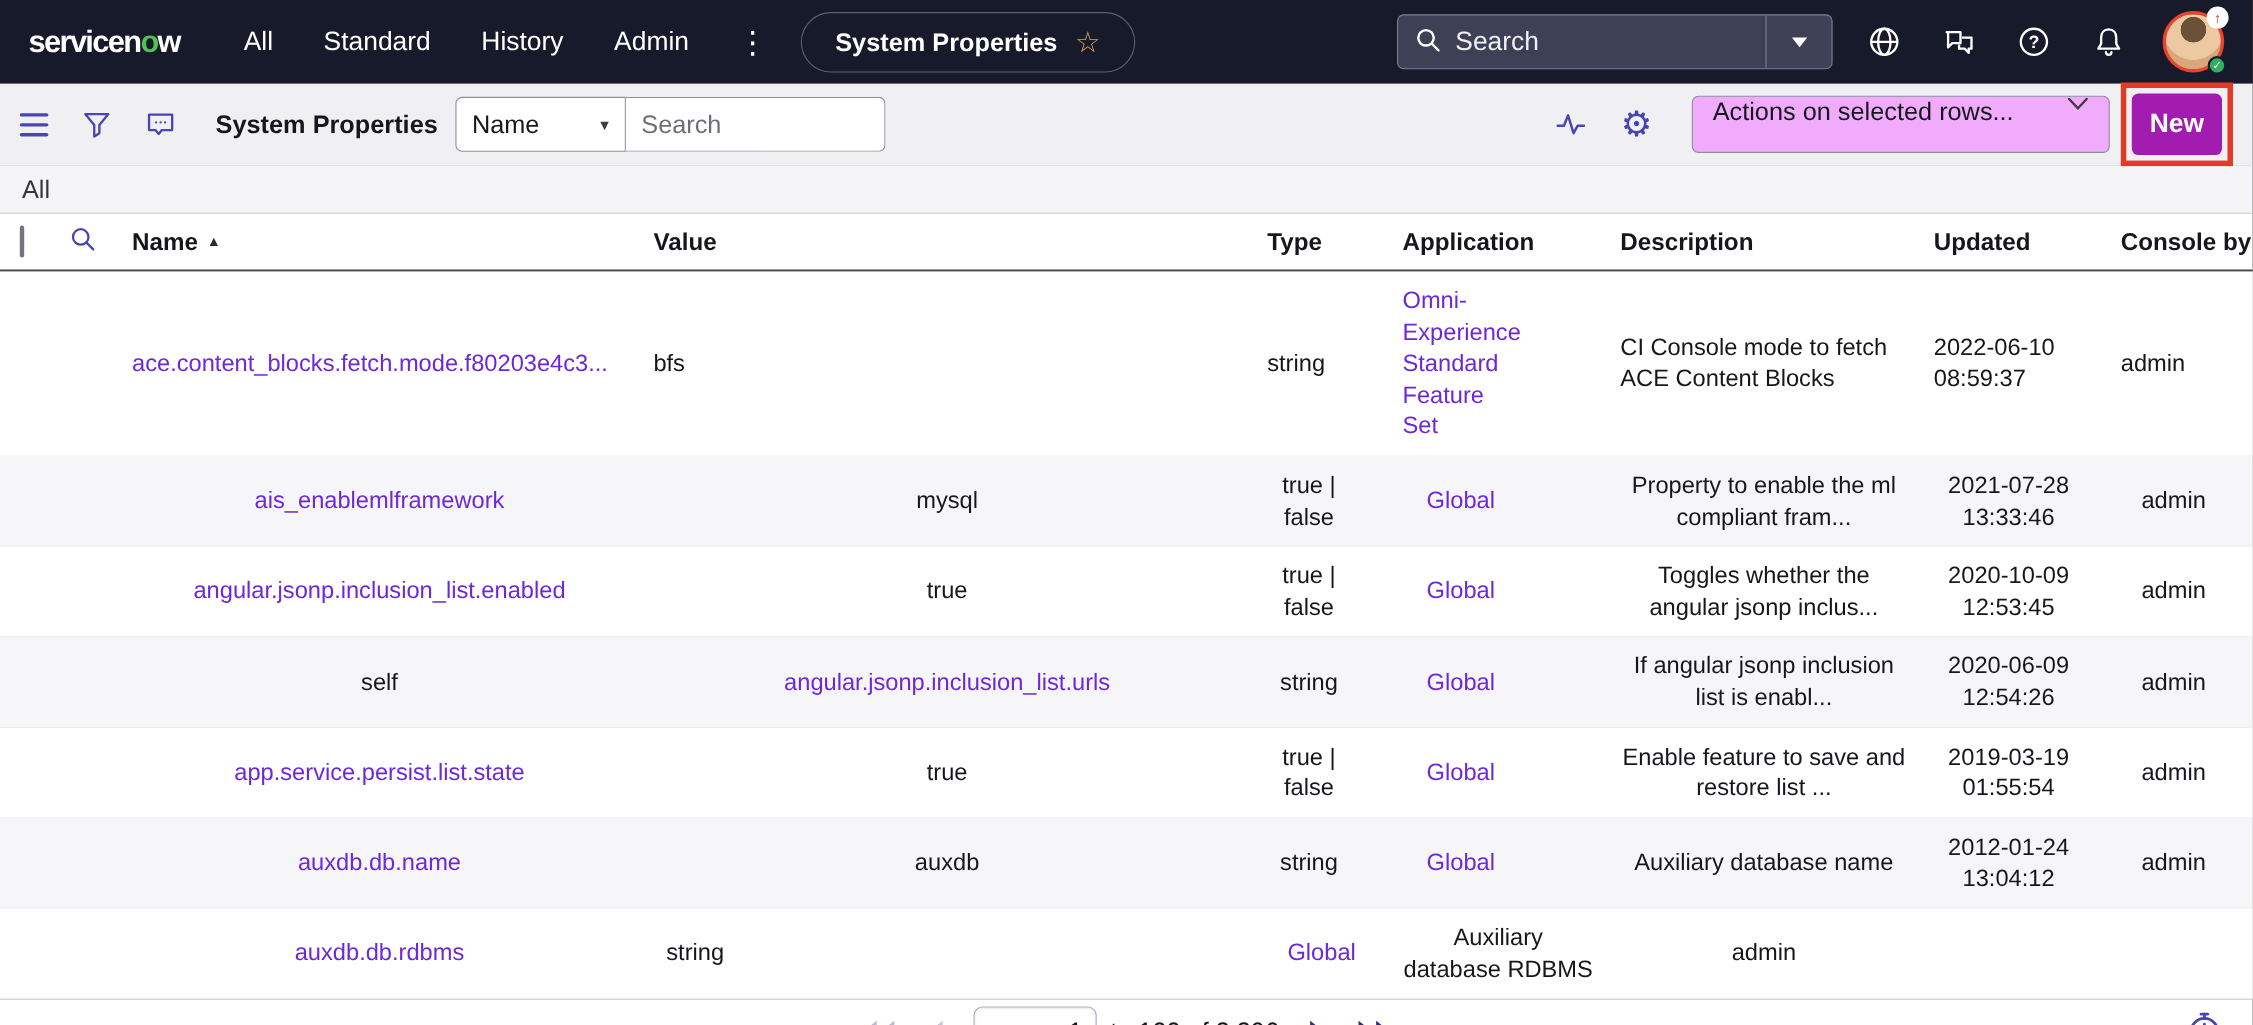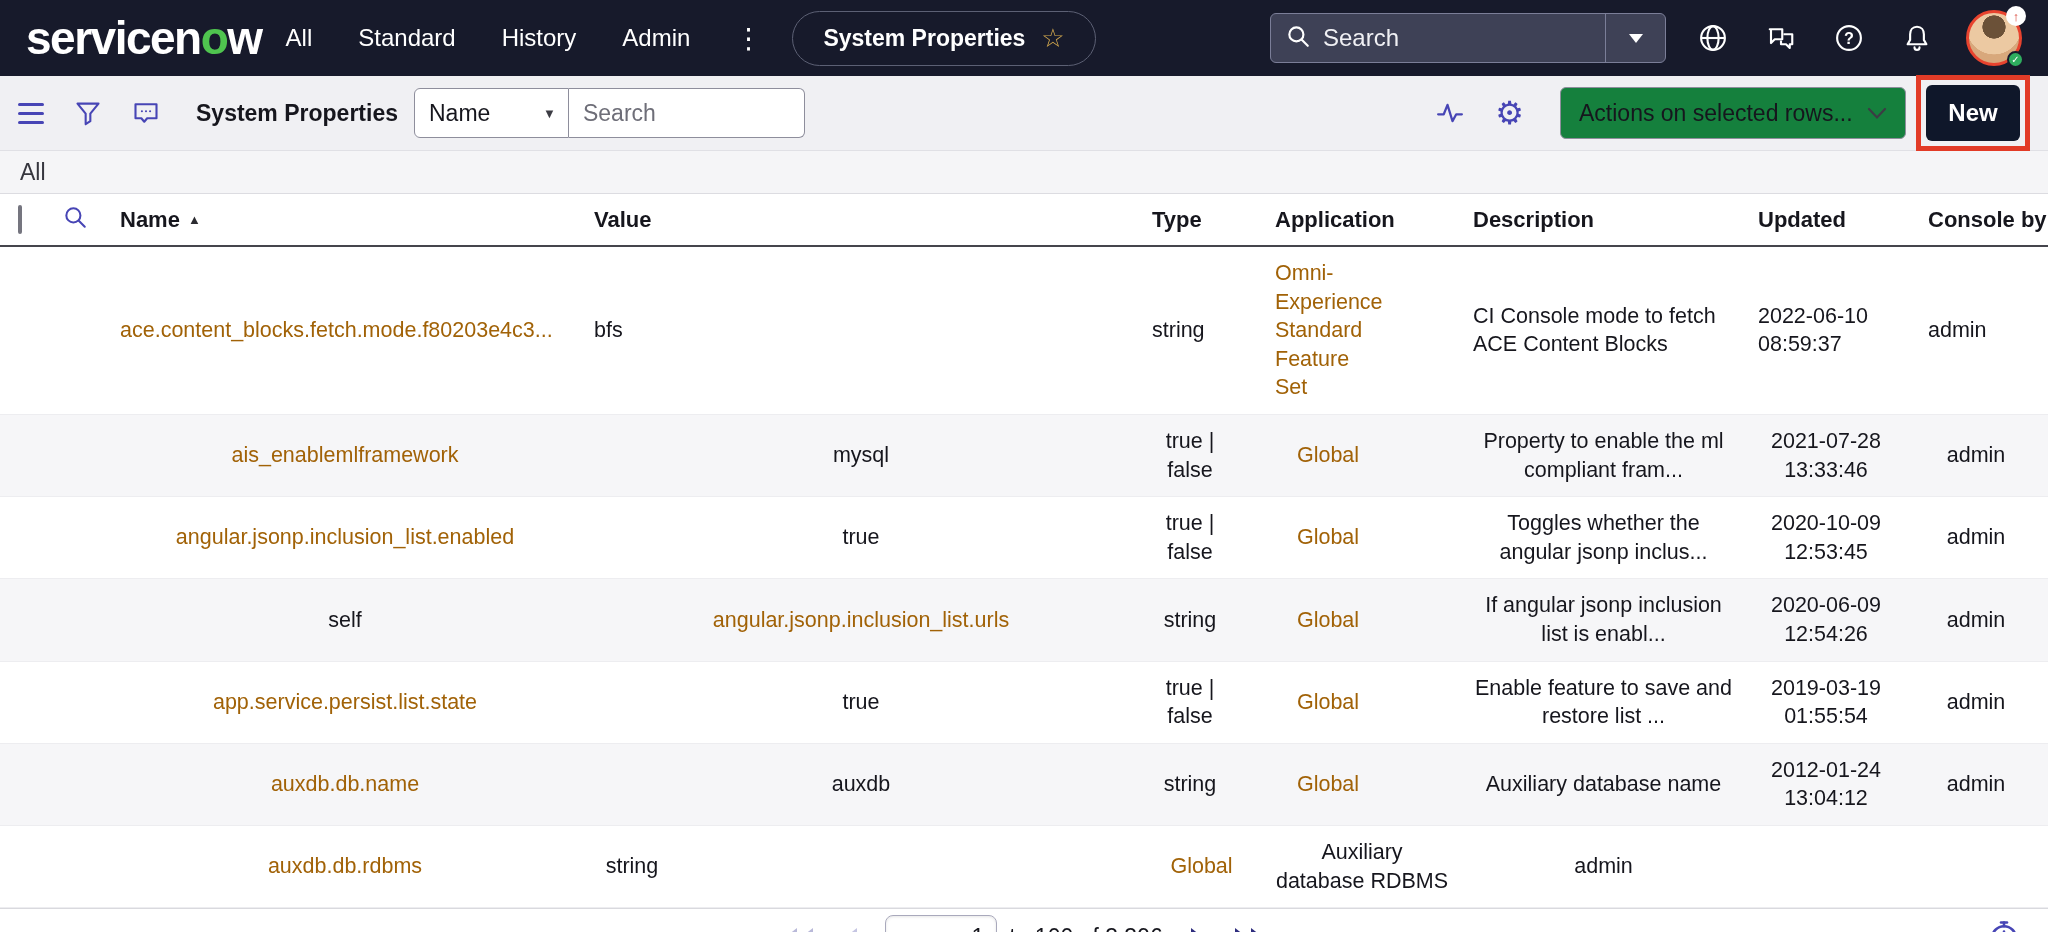--- a/index.html
+++ b/index.html
@@ -2,21 +2,21 @@
 <html><head>
 <meta charset="utf-8">
 <style>
   * { box-sizing: border-box; margin: 0; padding: 0; }
   html,body { width:2048px; height:932px; overflow:hidden; }
   body { font-family:"Liberation Sans", sans-serif; background:#23200f; }
   .page { width:2048px; height:932px; display:flex; flex-direction:column; position:relative; }
 
   
   .top-header { height:76px; background:#171a2b; display:flex; align-items:center; padding:0 26px; flex:none; }
-  .logo { font-size:46px; font-weight:700; color:#ffffff; letter-spacing:-1.5px; line-height:1; margin-right:24px; }
+  .logo { font-size:28px; font-weight:700; color:#ffffff; letter-spacing:-1.5px; line-height:1; margin-right:58px; }
   .logo .green { color:#4fc44f; }
   .main-nav { display:flex; align-items:center; gap:46px; }
   .nav-item { color:#ffffff; font-size:24px; cursor:pointer; }
   .kebab { color:#ffffff; font-size:28px; margin:0 30px 0 44px; cursor:pointer; letter-spacing:0; }
   .tab-pill { display:flex; align-items:center; gap:16px; border:1px solid #5c6074; border-radius:999px; padding:11px 30px; color:#ffffff; font-size:23px; font-weight:700; cursor:pointer; }
   .tab-pill .star { color:#d4a94e; font-size:26px; font-weight:400; }
   .hdr-search { margin-left:auto; width:396px; height:50px; background:#3e4156; border:1.5px solid #7b7e98; border-radius:6px; display:flex; align-items:center; overflow:hidden; }
   .hdr-search .mag { flex:none; margin:0 12px 0 14px; }
   .hdr-search input { flex:1; background:transparent; border:none; outline:none; color:#f0f0f4; font-size:24px; font-family:inherit; min-width:0; }
   .hdr-search input::placeholder { color:#f0f0f4; opacity:1; }
@@ -34,37 +34,37 @@
   .hamburger { display:flex; flex-direction:column; gap:6px; width:26px; }
   .hamburger span { height:3px; background:#4745b5; border-radius:2px; }
   .list-title { font-size:23px; font-weight:700; color:#16161d; margin:0 16px 0 6px; white-space:nowrap; }
   .search-group { display:flex; align-items:stretch; height:50px; }
   .field-select { width:155px; background:#fff; border:1px solid #8e8e9c; border-radius:6px 0 0 6px; display:flex; align-items:center; justify-content:space-between; padding:0 12px 0 14px; font-size:23px; color:#16161d; cursor:pointer; }
   .field-select .arrow { font-size:13px; color:#3c3c44; }
   .tb-search-input { width:236px; background:#fff; border:1px solid #8e8e9c; border-left:none; border-radius:0 6px 6px 0; font-size:23px; color:#16161d; padding:0 14px; outline:none; font-family:inherit; }
   .tb-search-input::placeholder { color:#6e6e78; }
   .tb-right { margin-left:auto; display:flex; align-items:center; }
   .gear-glyph { font-size:32px; color:#4745b5; line-height:1; }
-  .actions-select { width:346px; height:52px; background:#15803d; border:1px solid #8e8e9c; border-radius:6px; display:flex; align-items:center; justify-content:space-between; padding:0 18px; font-size:23px; color:#16161d; cursor:pointer; margin-left:6px; }
+  .actions-select { width:380px; height:52px; background:#f0abfc; border:1px solid #8e8e9c; border-radius:6px; display:flex; align-items:flex-start; justify-content:space-between; padding:0 18px; font-size:23px; color:#16161d; cursor:pointer; margin-left:6px; }
   .annotation-box { border:5px solid #e23b27; padding:5px; margin-left:10px; display:flex; }
-  .new-btn { width:94px; height:56px; background:#0f172a; color:#ffffff; font-size:24px; font-weight:700; border:none; border-radius:6px; cursor:pointer; font-family:inherit; }
+  .new-btn { width:82px; height:56px; background:#a21caf; color:#ffffff; font-size:24px; font-weight:700; border:none; border-radius:6px; cursor:pointer; font-family:inherit; }
 
   
   .breadcrumb-row { height:44px; background:#f5f5f7; display:flex; align-items:center; padding:0 20px; font-size:23px; color:#36363e; border-top:1px solid #e0e0e5; border-bottom:1px solid #dcdce1; flex:none; }
 
   
   .grid-row { display:grid; grid-template-columns:44px 58px 474px 558px 123px 198px 285px 170px 1fr; align-items:center; padding-left:18px; }
   .thead { height:53px; background:#ffffff; border-bottom:2px solid #45454c; font-weight:700; font-size:22px; color:#16161d; flex:none; }
   .thead .colhead { display:flex; align-items:center; gap:8px; cursor:pointer; }
   .sort-arrow { font-size:13px; color:#2b2b31; }
   .checkbox { width:24px; height:26px; border:2px solid #75757f; border-radius:6px; background:#fff; cursor:pointer; }
   .row { font-size:21.5px; color:#16161d; border-bottom:1px solid #ededf0; background:#fff; flex:none; }
   .row.alt { background:#f6f6f8; }
   .row .cell { padding:12px 24px 12px 0; line-height:1.33; }
-  .link { color:#a16207; cursor:pointer; text-decoration:none; }
+  .link { color:#6d28d9; cursor:pointer; text-decoration:none; }
   .cell.name { overflow:hidden; white-space:nowrap; }
   .cell.type { max-width:100px; }
   .cell.app  { max-width:130px; }
   .cell.desc { max-width:285px; }
   .cell.updated { max-width:160px; }
   .r-tall { min-height:137px; }
   .r-std { min-height:80px;text-align:center; }
 
   
   .list-body { background:#fff; flex:none; }

